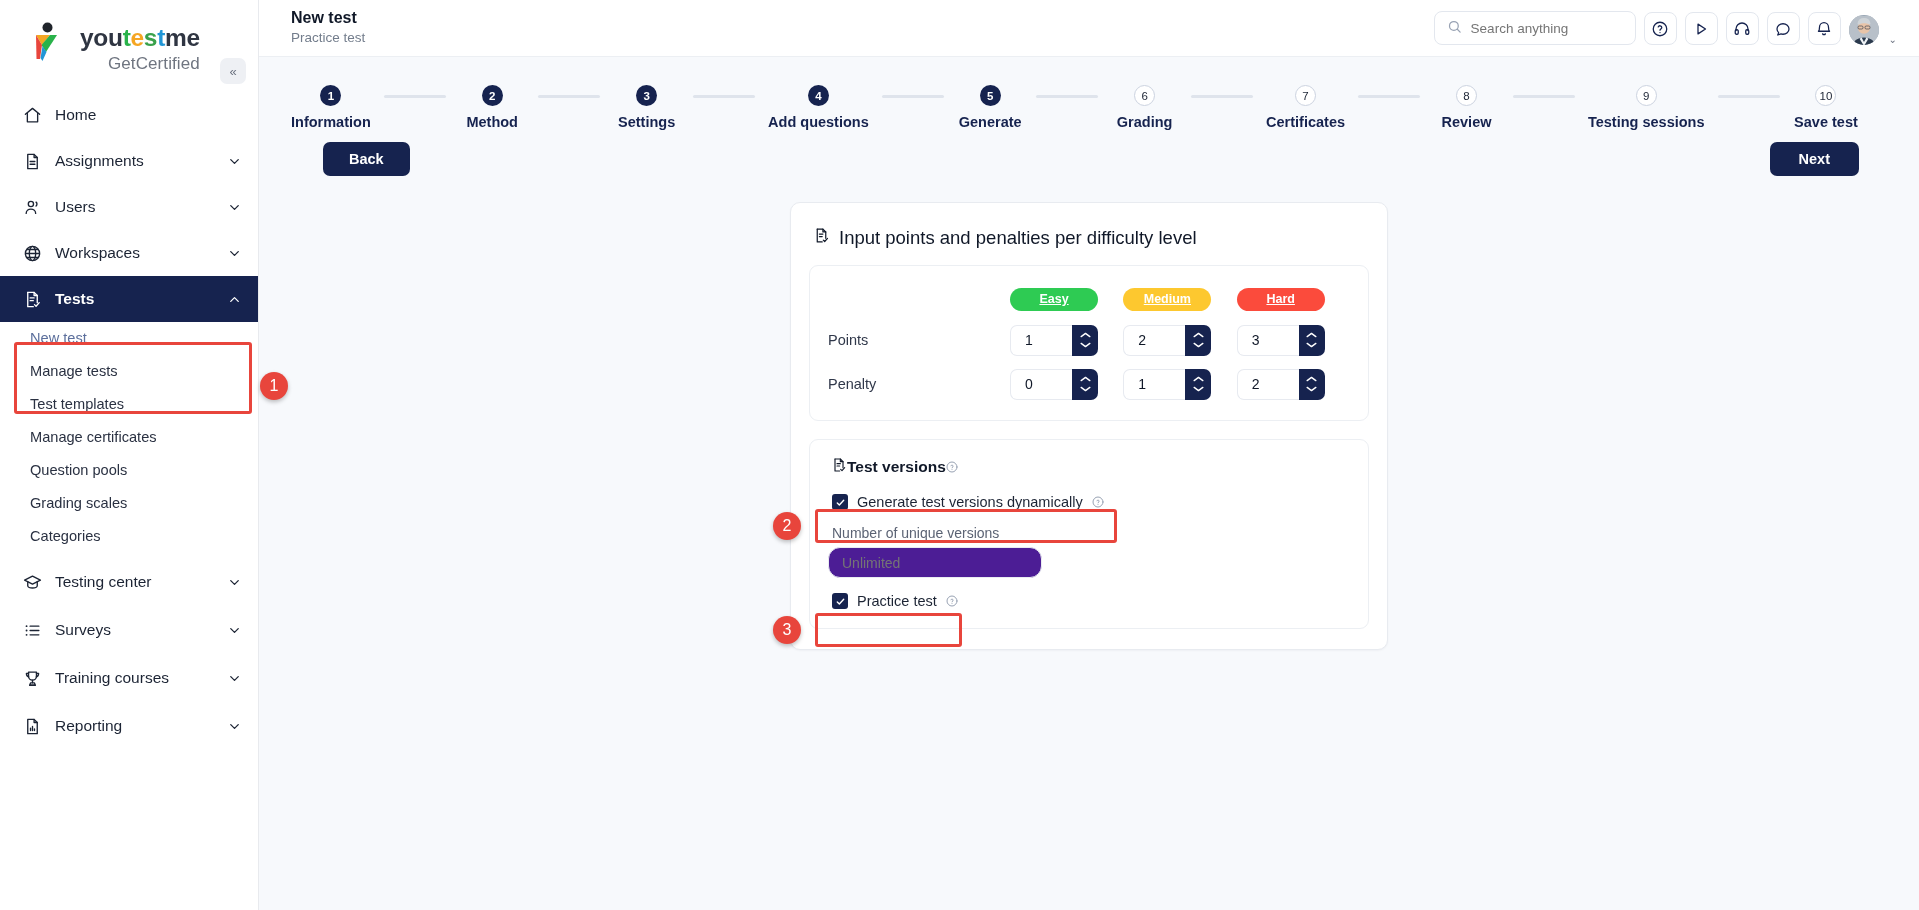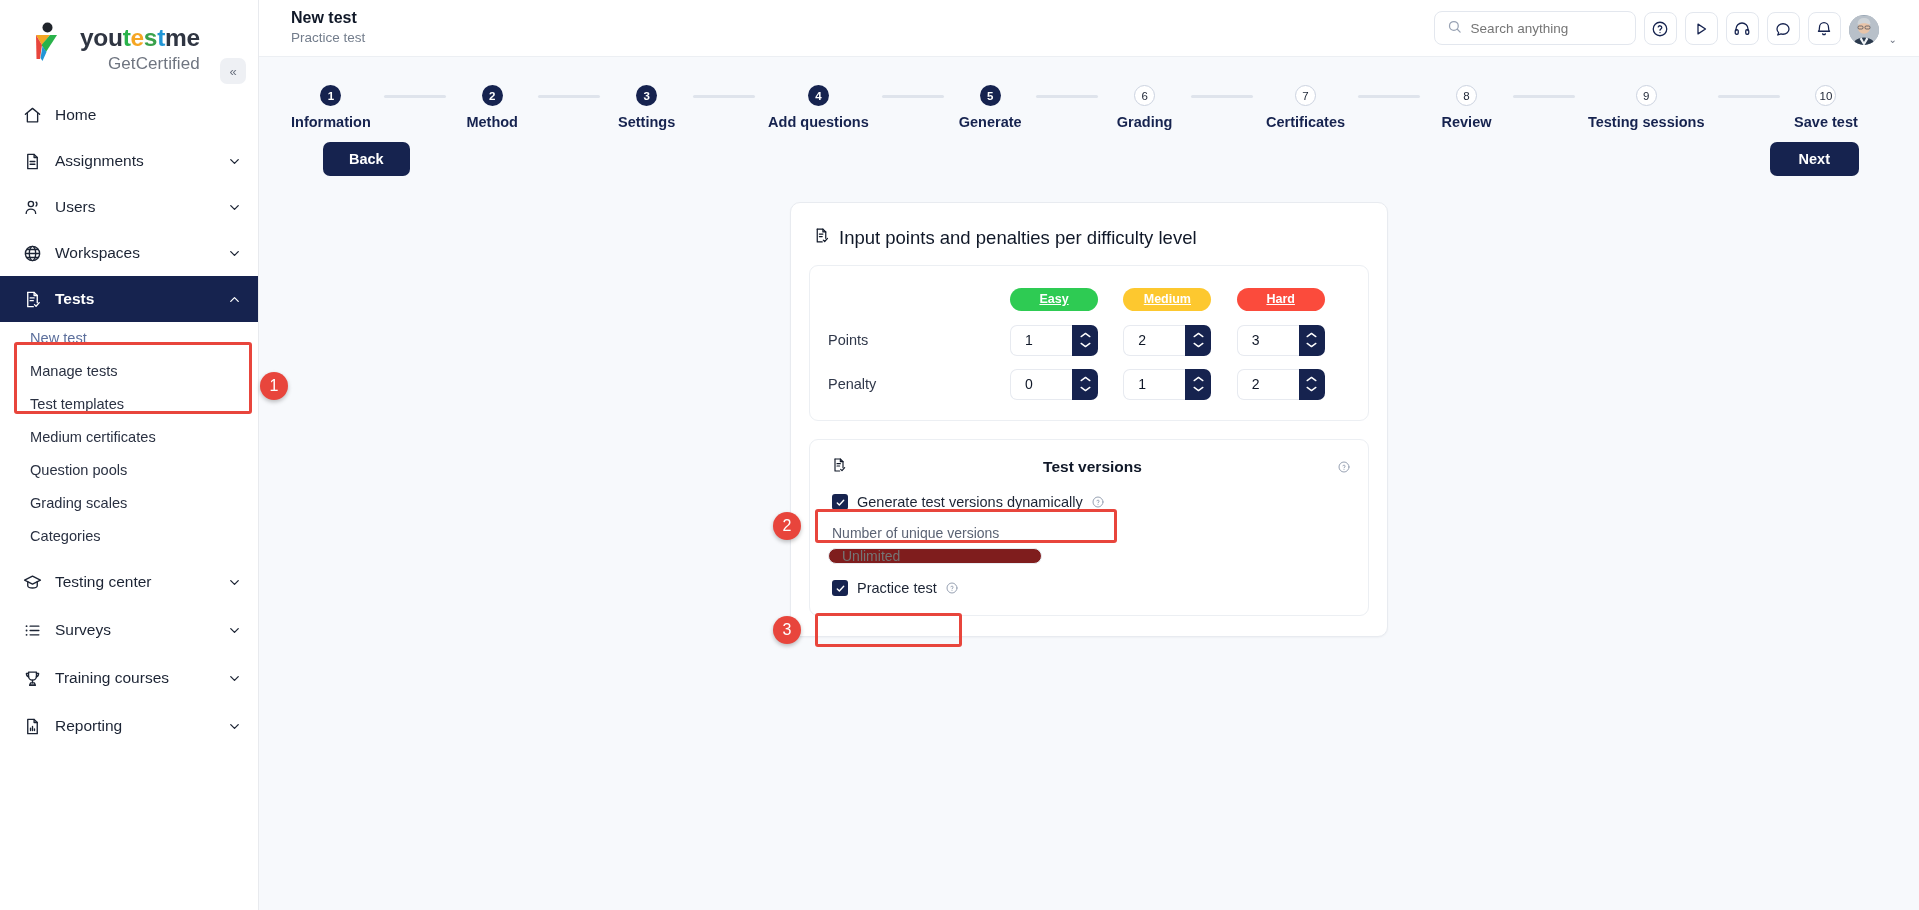--- a/index.html
+++ b/index.html
@@ -167,37 +167,37 @@
     display: flex; flex-direction: column; align-items: center; justify-content: center;
     gap: 2px; cursor: pointer;
   }
   .spin .arrows svg { display: block; }
 
   .subpanel {
     margin-top: 18px; border: 1px solid #eceff3; border-radius: 9px;
     padding: 14px 18px 16px 18px; position: relative;
   }
   .sub-title {
-    display: flex; align-items: center; gap: 8px;
-    font-size: 15.5px; font-weight: 700; color: #101828; margin: 3px 0 14px 3px; justify-content: space-between;
+    display: flex; align-items: center; 
+    font-size: 15.5px; font-weight: 700; color: #101828; margin: 3px 0 14px 3px;
   }
   .info-i { color: #98a2b3; display: inline-flex; }
 
   .chk-row { display: flex; align-items: center; gap: 9px; padding: 3px 4px; }
   .chk {
     width: 16px; height: 16px; border-radius: 3px; background: #16234f;
     display: flex; align-items: center; justify-content: center; flex: 0 0 16px; cursor: pointer;
   }
   .chk svg { display: block; }
   .chk-label { font-size: 14.5px; color: #1c2434; }
 
   .field-label { font-size: 14px; color: #5b6374; margin: 12px 0 6px 4px; }
   .text-input {
-    width: 214px; height: 16px; border-radius: 12px; border: 1px solid #e9ecf1;
-    background: #7f1d1d; font-size: 14px; color: #9aa2af; padding: 0 13px;
+    width: 214px; height: 31px; border-radius: 12px; border: 1px solid #e9ecf1;
+    background: #4c1d95; font-size: 14px; color: #9aa2af; padding: 0 13px;
     font-family: "Liberation Sans", sans-serif; outline: none;
   }
 </style>
 </head>
 <body>
 
 <div class="app">
 
   <aside class="sidebar">
 
@@ -295,21 +295,21 @@
         <span class="chev">
           <svg width="15" height="15" viewBox="0 0 24 24" fill="none" stroke="currentColor" stroke-width="2.1" stroke-linecap="round" stroke-linejoin="round">
               <path d="M6 15l6-6 6 6"></path>
             </svg>
         </span>
       </div>
 
       <div class="nav-sub current">New test</div>
       <div class="nav-sub">Manage tests</div>
       <div class="nav-sub">Test templates</div>
-      <div class="nav-sub">Medium certificates</div>
+      <div class="nav-sub">Manage certificates</div>
       <div class="nav-sub">Question pools</div>
       <div class="nav-sub">Grading scales</div>
       <div class="nav-sub">Categories</div>
 
       <div class="nav-item" style="margin-top:6px">
         <span class="nav-icon">
           <svg width="19" height="19" viewBox="0 0 24 24" fill="none" stroke="#1c2434" stroke-width="1.7" stroke-linecap="round" stroke-linejoin="round">
               <path d="M12 4 22 9l-10 5L2 9z"></path>
               <path d="M6 11v5c0 1.5 2.7 3 6 3s6-1.5 6-3v-5"></path>
             </svg>

